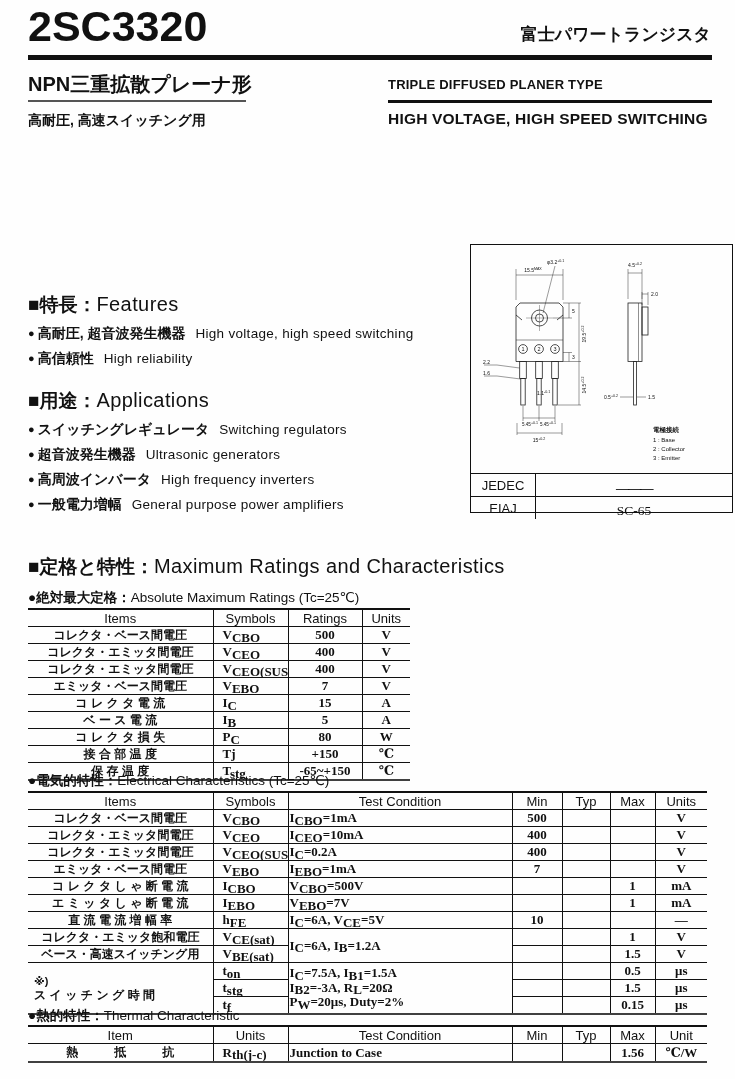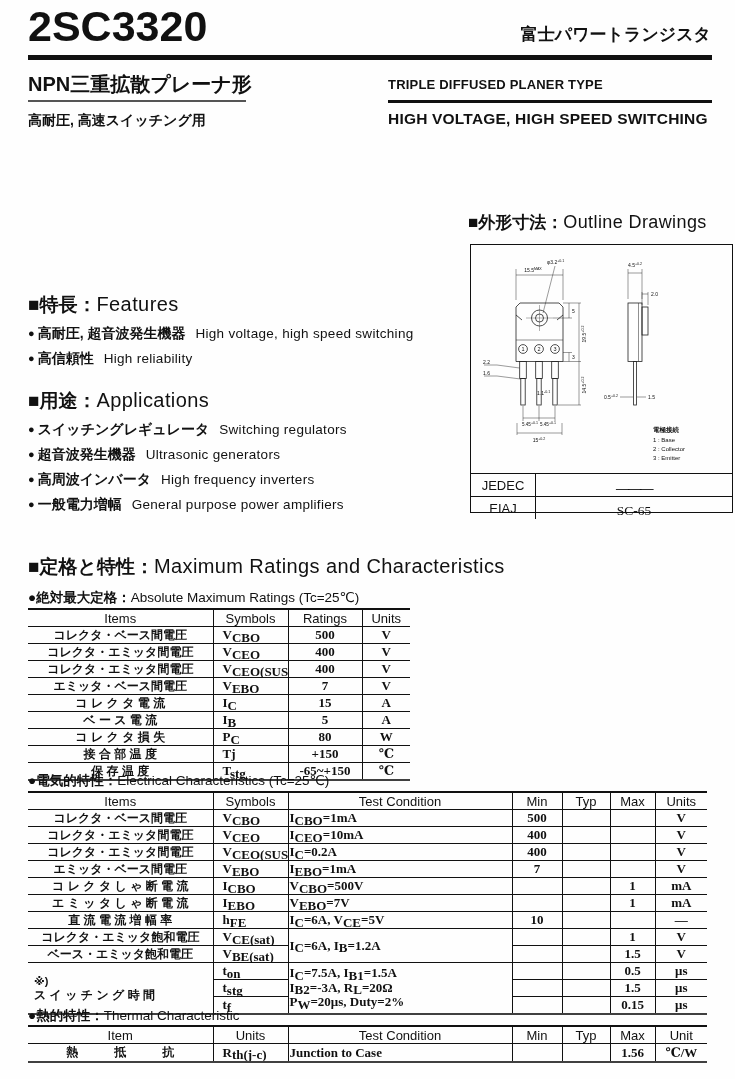--- a/index.html
+++ b/index.html
@@ -68,23 +68,20 @@
   <div class="abs part">2SC3320</div>
   <div class="abs brand">富士パワートランジスタ</div>
   <div class="abs rule-main"></div>
   <div class="abs family-jp">NPN三重拡散プレーナ形</div>
   <div class="abs family-jp-rule"></div>
   <div class="abs family-en">TRIPLE DIFFUSED PLANER TYPE</div>
   <div class="abs family-en-rule"></div>
   <div class="abs use-jp">高耐圧, 高速スイッチング用</div>
   <div class="abs use-en">HIGH VOLTAGE, HIGH SPEED SWITCHING</div>
 
-  <div class="abs sec outline-title" style="left:468px;top:211px;">
-    <span class="jp">■外形寸法：</span><span class="en">Outline Drawings</span>
-  </div>
   <div class="abs outline-box">
     <svg width="260" height="224" viewBox="0 0 260 224">
 
       <g stroke="#222" stroke-width="0.8" fill="none">
         <path d="M45,62 L49,58 H88 L92,62 V116.5 H45 Z"></path>
         <path d="M45,70 L51,75 M92,70 L86,75"></path>
         <line x1="45" y1="95" x2="92" y2="95" stroke-width="0.5"></line>
         <circle cx="68.5" cy="73" r="8"></circle>
         <circle cx="68.5" cy="73" r="4"></circle>
         <path d="M68.5,60 V86 M55,73 H82" stroke-width="0.35"></path>
@@ -345,21 +342,21 @@
         <tr>
           <td class="item">コレクタ・エミッタ飽和電圧</td>
           <td class="sym"><span>V</span><span class="sb">CE(sat)</span></td>
           <td rowspan="2" class="cond"><span>I</span><span class="sb">C</span><span>=6A, I</span><span class="sb">B</span><span>=1.2A</span></td>
           <td class="num"></td>
           <td class="num"></td>
           <td class="num">1</td>
           <td class="num">V</td>
         </tr>
         <tr>
-          <td class="item">ベース・エミッタ飽和電圧</td>
+          <td class="item">ベース・高速スイッチング用</td>
           <td class="sym"><span>V</span><span class="sb">BE(sat)</span></td>
           <td class="num"></td>
           <td class="num"></td>
           <td class="num">1.5</td>
           <td class="num">V</td>
         </tr>
         <tr>
           <td rowspan="3" class="item sw">
             <div><span>※)</span></div>
             <div><span>ス イ ッ チ ン グ 時 間</span></div>

